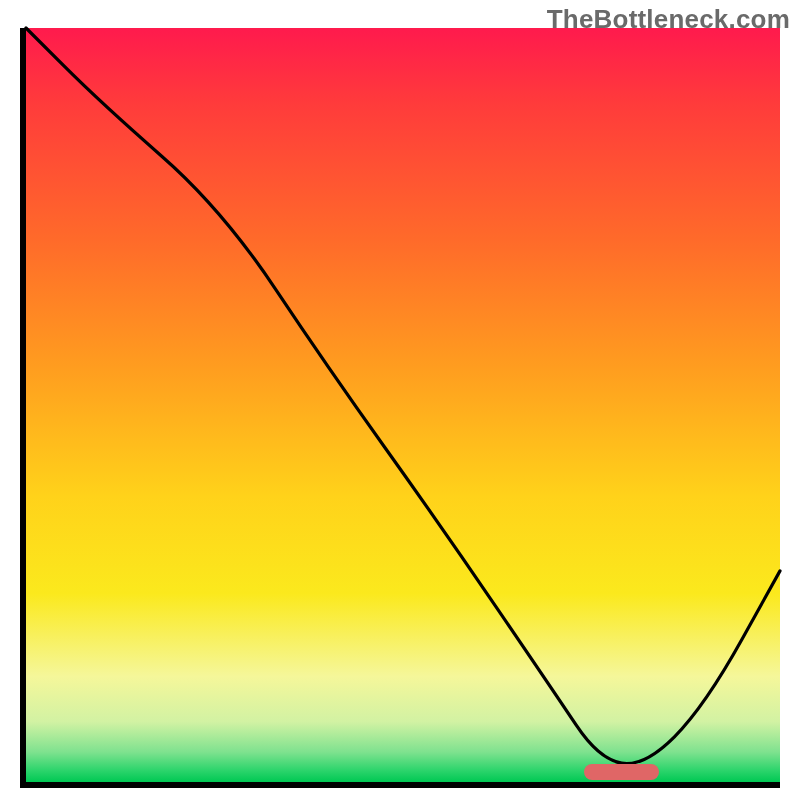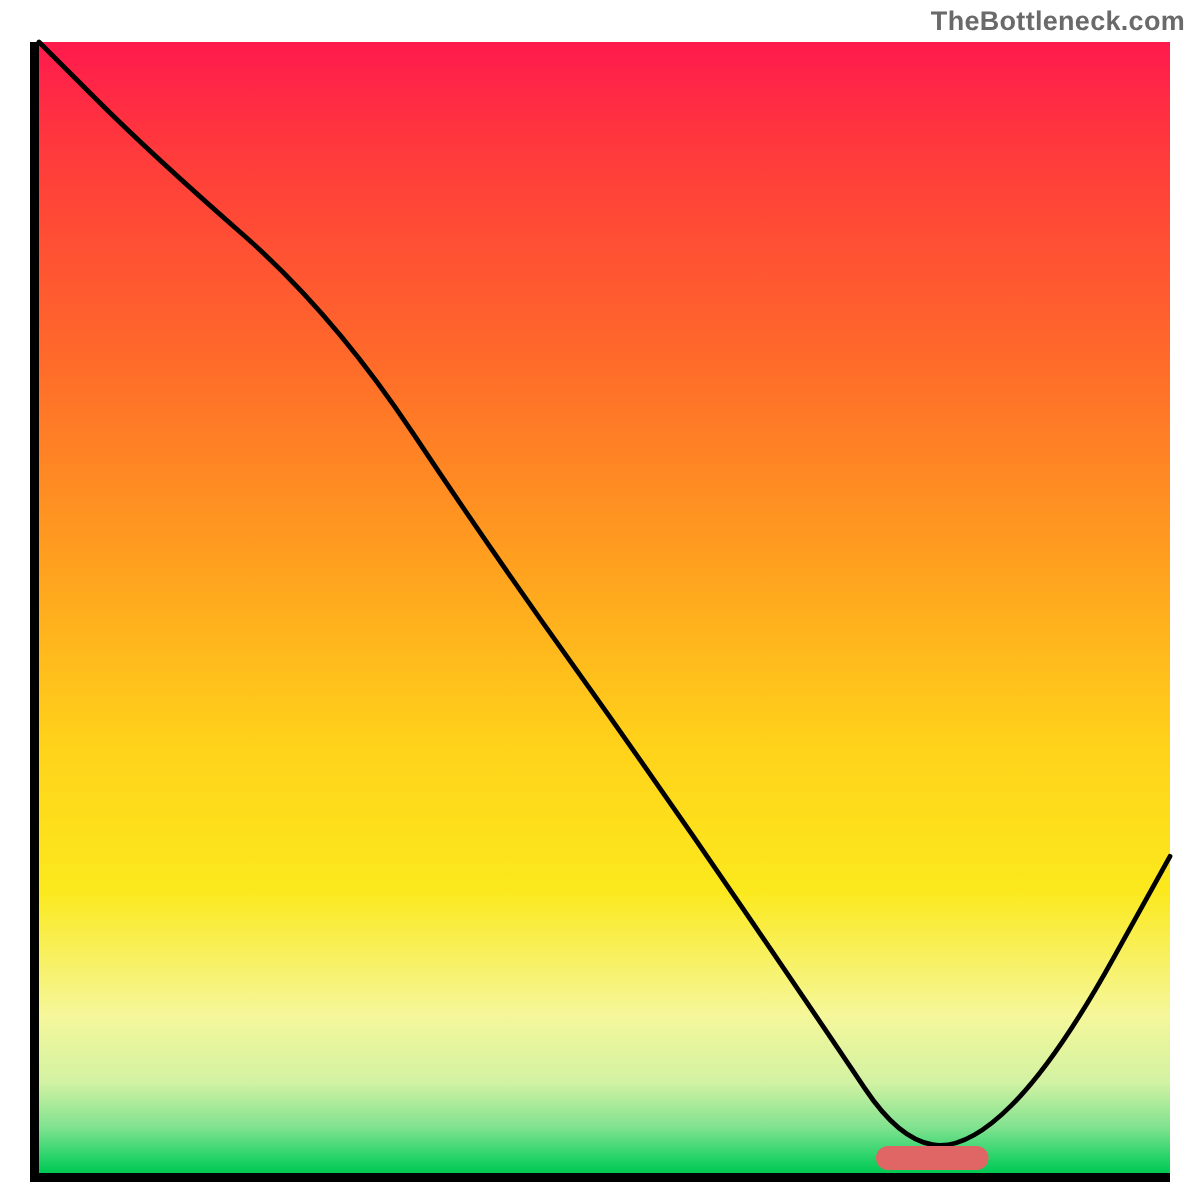--- a/index.html
+++ b/index.html
@@ -13,21 +13,21 @@
   }
   .canvas {
     position: relative;
     width: 800px;
     height: 800px;
   }
   .watermark {
     position: absolute;
     top: 4px;
     right: 10px;
-    font-size: 18px;
+    font-size: 26px;
     font-weight: 600;
     color: #6a6a6a;
     letter-spacing: 0.2px;
   }
   .plot-frame {
     position: absolute;
     left: 20px;
     top: 28px;
     width: 760px;
     height: 760px;

